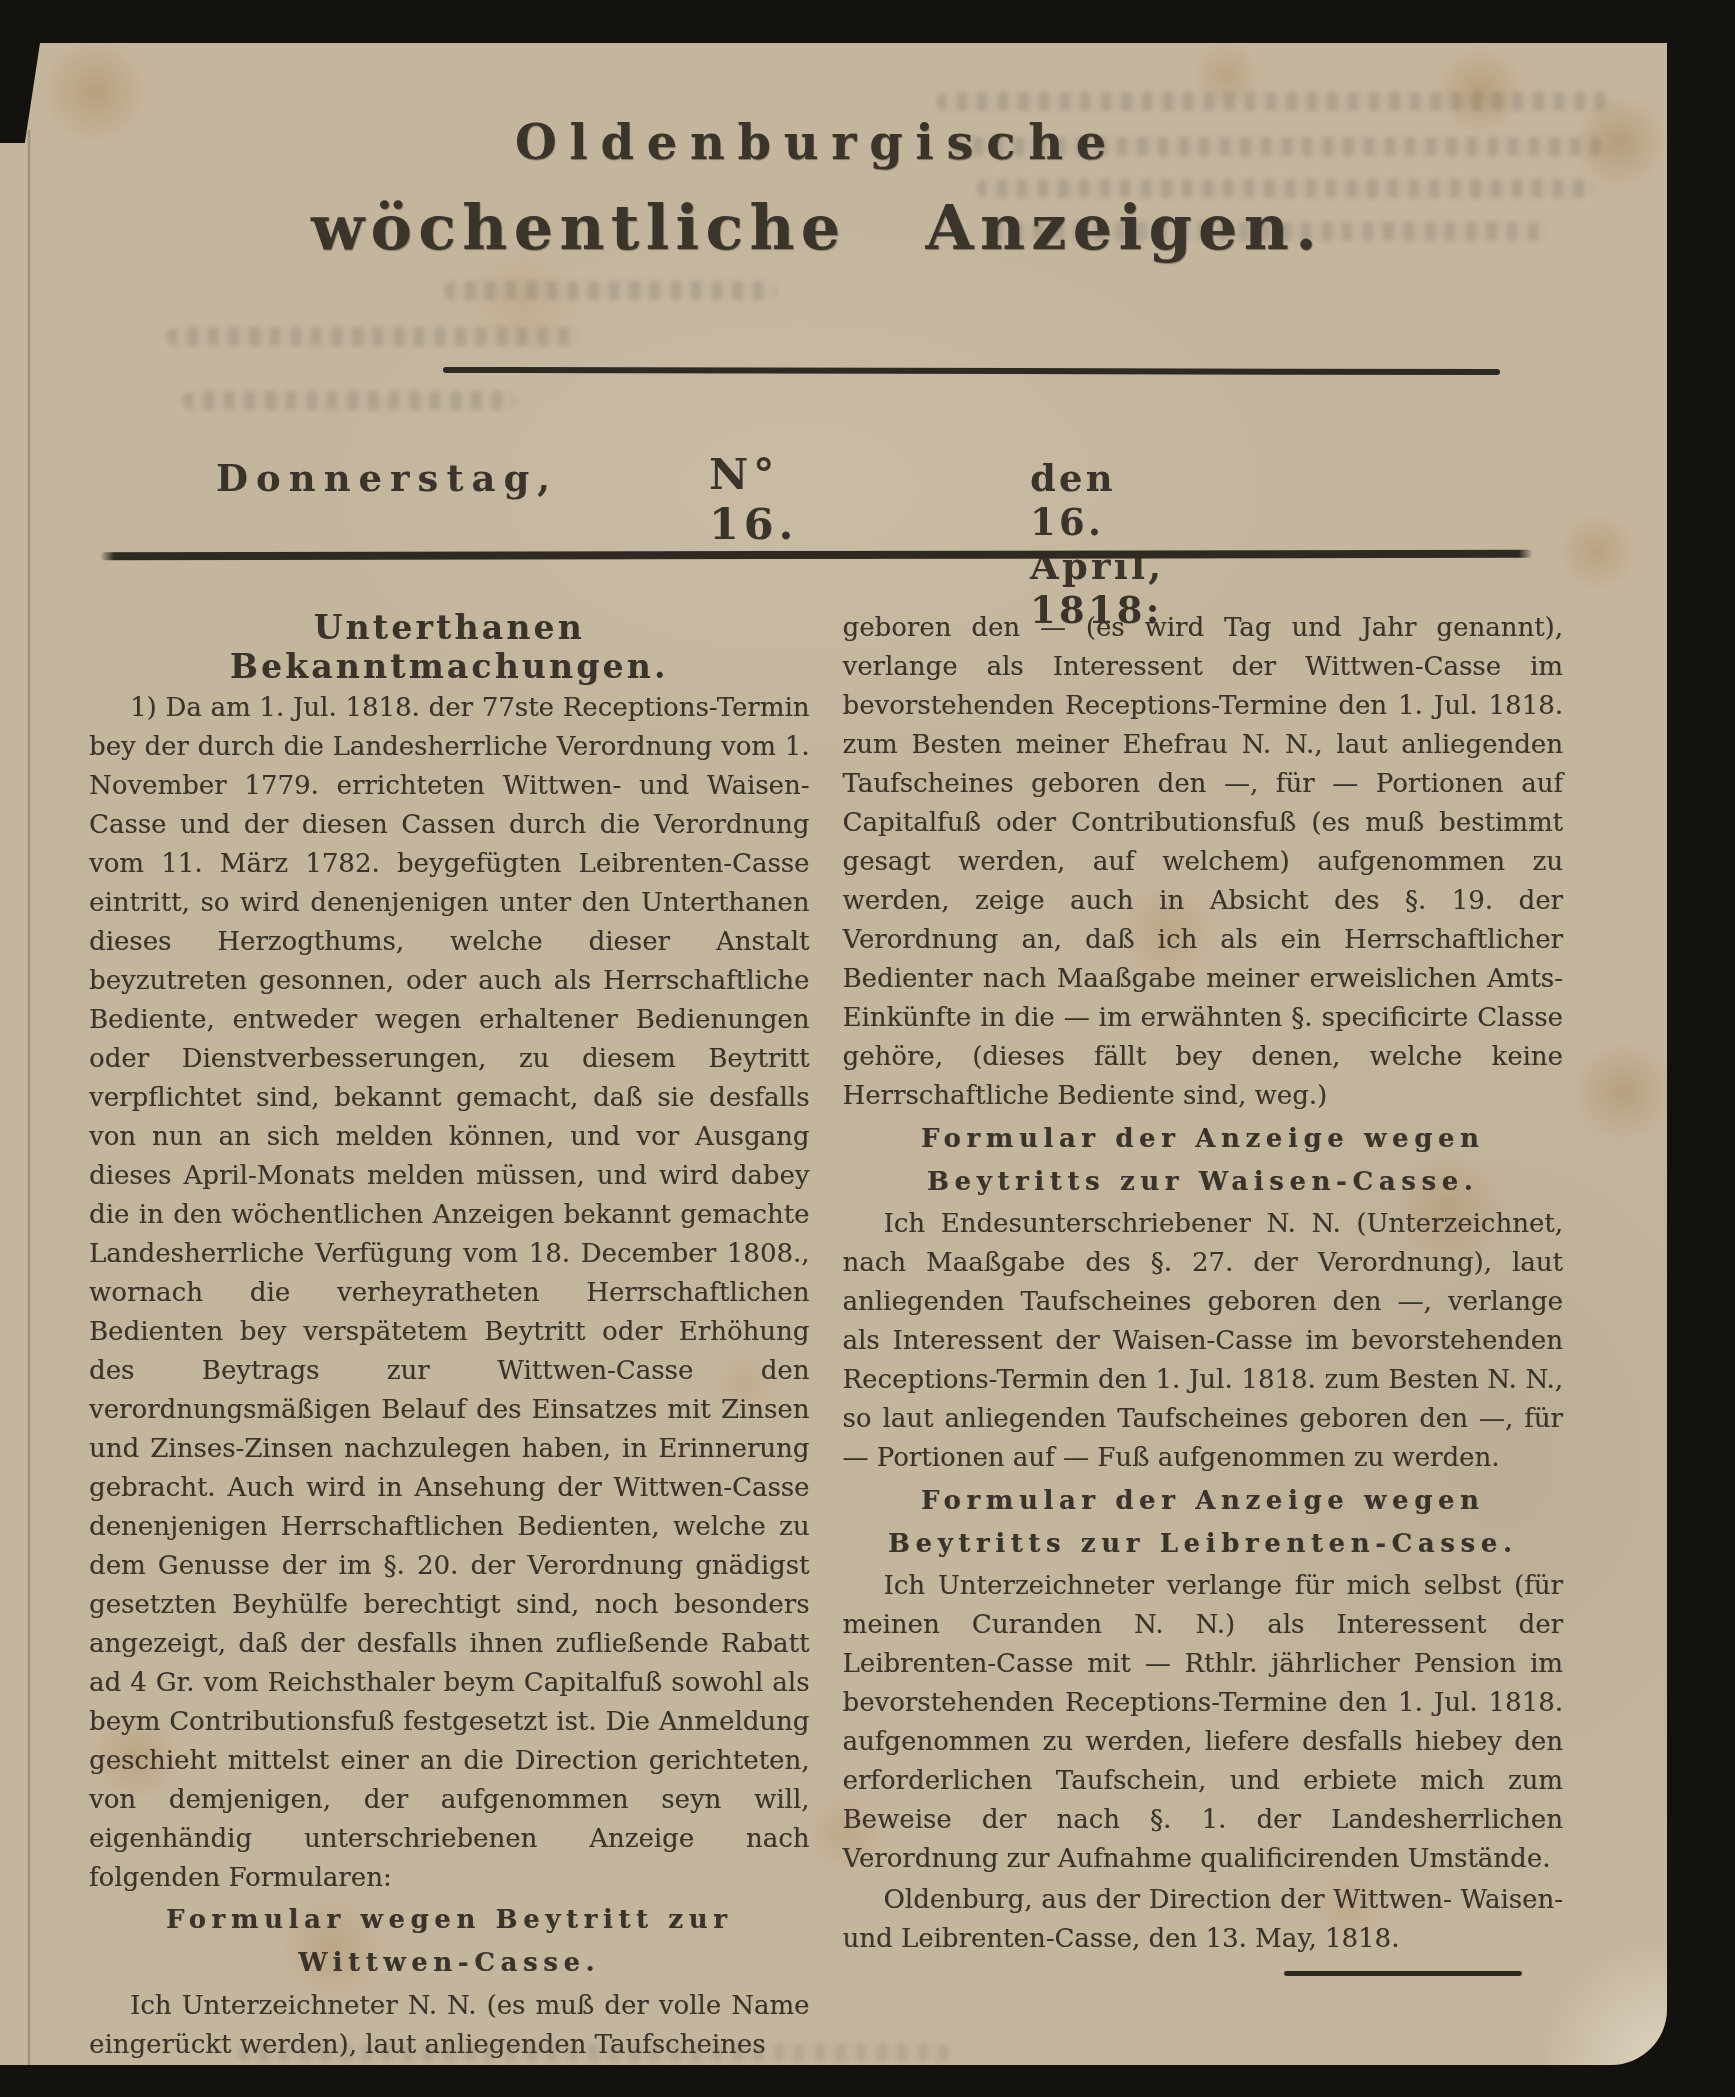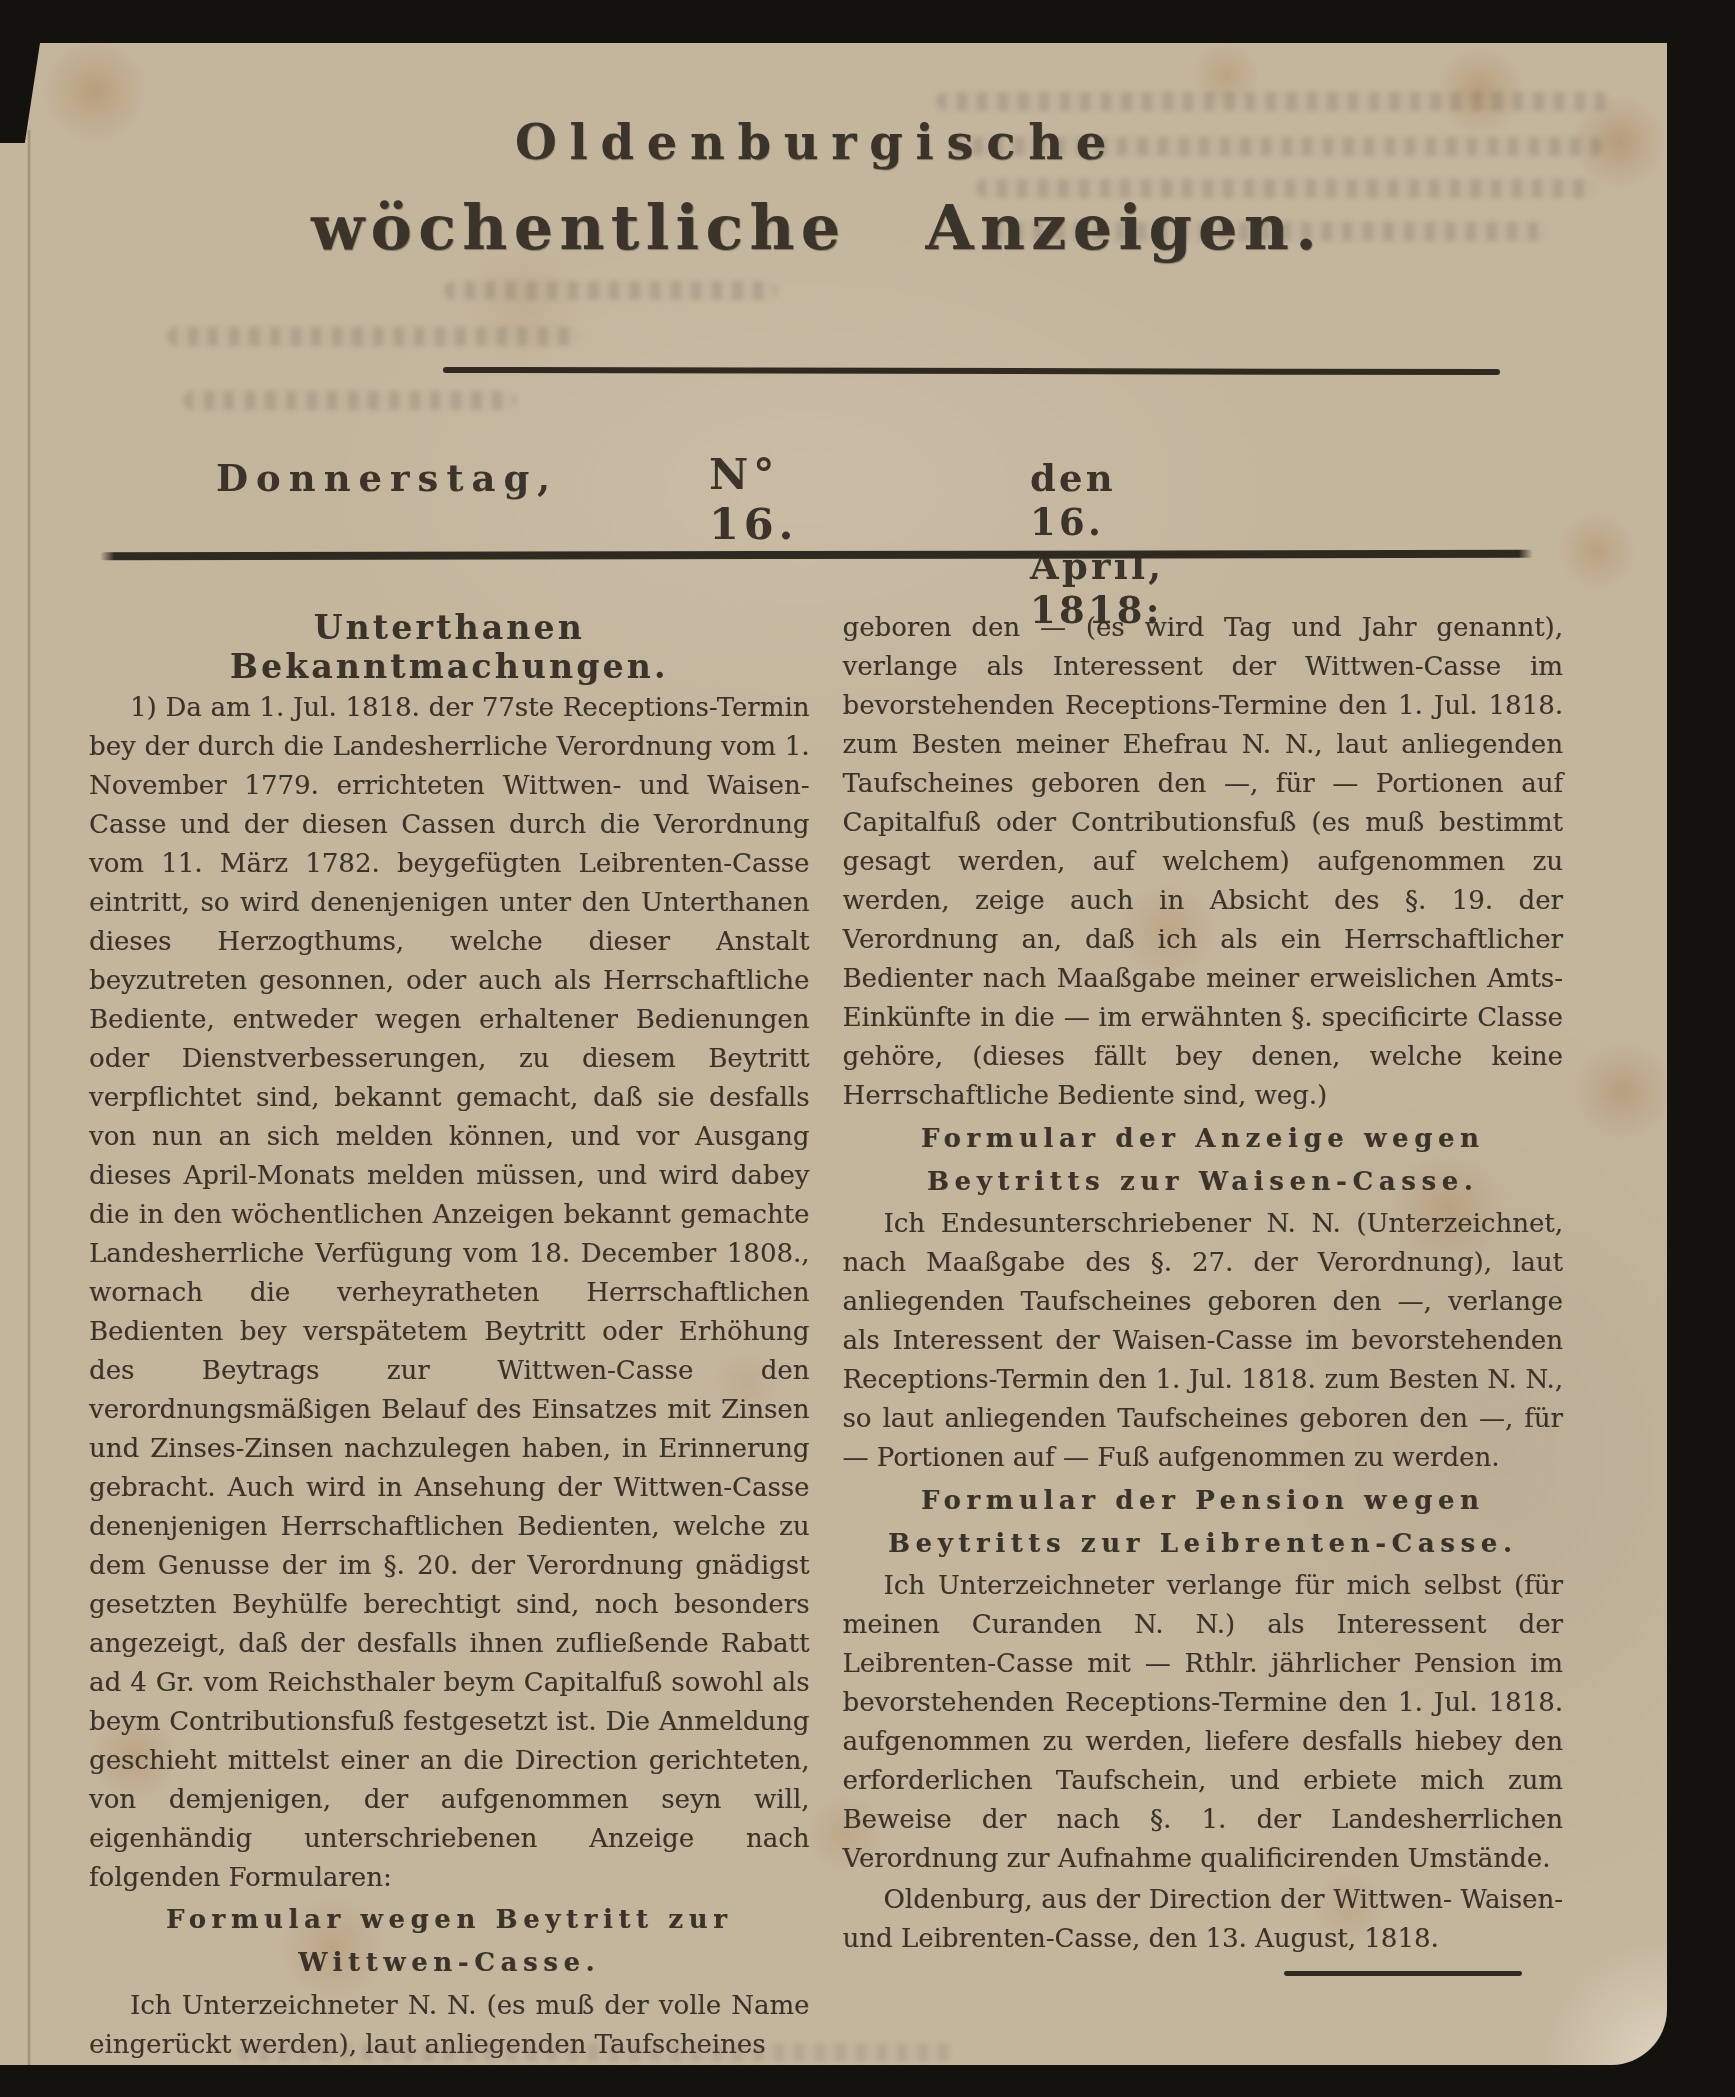--- a/index.html
+++ b/index.html
@@ -142,21 +142,21 @@
       <p class="sec-heading">Unterthanen Bekanntmachungen.</p>
       <p class="indent">1) Da am 1. Jul. 1818. der 77ste Receptions-Termin bey der durch die Landesherrliche Verordnung vom 1. November 1779. errichteten Wittwen- und Waisen-Casse und der diesen Cassen durch die Verordnung vom 11. März 1782. beygefügten Leibrenten-Casse eintritt, so wird denenjenigen unter den Unterthanen dieses Herzogthums, welche dieser Anstalt beyzutreten gesonnen, oder auch als Herrschaftliche Bediente, entweder wegen erhaltener Bedienungen oder Dienstverbesserungen, zu diesem Beytritt verpflichtet sind, bekannt gemacht, daß sie desfalls von nun an sich melden können, und vor Ausgang dieses April-Monats melden müssen, und wird dabey die in den wöchentlichen Anzeigen bekannt gemachte Landesherrliche Verfügung vom 18. December 1808., wornach die verheyratheten Herrschaftlichen Bedienten bey verspätetem Beytritt oder Erhöhung des Beytrags zur Wittwen-Casse den verordnungsmäßigen Belauf des Einsatzes mit Zinsen und Zinses-Zinsen nachzulegen haben, in Erinnerung gebracht. Auch wird in Ansehung der Wittwen-Casse denenjenigen Herrschaftlichen Bedienten, welche zu dem Genusse der im §. 20. der Verordnung gnädigst gesetzten Beyhülfe berechtigt sind, noch besonders angezeigt, daß der desfalls ihnen zufließende Rabatt ad 4 Gr. vom Reichsthaler beym Capitalfuß sowohl als beym Contributionsfuß festgesetzt ist. Die Anmeldung geschieht mittelst einer an die Direction gerichteten, von demjenigen, der aufgenommen seyn will, eigenhändig unterschriebenen Anzeige nach folgenden Formularen:</p>
       <p class="formular-heading">Formular wegen Beytritt zur Wittwen-Casse.</p>
       <p class="indent">Ich Unterzeichneter N. N. (es muß der volle Name eingerückt werden), laut anliegenden Taufscheines</p>
     </div>
 
     <div class="col">
       <p>geboren den — (es wird Tag und Jahr genannt), verlange als Interessent der Wittwen-Casse im bevorstehenden Receptions-Termine den 1. Jul. 1818. zum Besten meiner Ehefrau N. N., laut anliegenden Taufscheines geboren den —, für — Portionen auf Capitalfuß oder Contributionsfuß (es muß bestimmt gesagt werden, auf welchem) aufgenommen zu werden, zeige auch in Absicht des §. 19. der Verordnung an, daß ich als ein Herrschaftlicher Bedienter nach Maaßgabe meiner erweislichen Amts-Einkünfte in die — im erwähnten §. specificirte Classe gehöre, (dieses fällt bey denen, welche keine Herrschaftliche Bediente sind, weg.)</p>
       <p class="formular-heading">Formular der Anzeige wegen Beytritts zur Waisen-Casse.</p>
       <p class="indent">Ich Endesunterschriebener N. N. (Unterzeichnet, nach Maaßgabe des §. 27. der Verordnung), laut anliegenden Taufscheines geboren den —, verlange als Interessent der Waisen-Casse im bevorstehenden Receptions-Termin den 1. Jul. 1818. zum Besten N. N., so laut anliegenden Taufscheines geboren den —, für — Portionen auf — Fuß aufgenommen zu werden.</p>
-      <p class="formular-heading">Formular der Pension wegen Beytritts zur Leibrenten-Casse.</p>
+      <p class="formular-heading">Formular der Anzeige wegen Beytritts zur Leibrenten-Casse.</p>
       <p class="indent">Ich Unterzeichneter verlange für mich selbst (für meinen Curanden N. N.) als Interessent der Leibrenten-Casse mit — Rthlr. jährlicher Pension im bevorstehenden Receptions-Termine den 1. Jul. 1818. aufgenommen zu werden, liefere desfalls hiebey den erforderlichen Taufschein, und erbiete mich zum Beweise der nach §. 1. der Landesherrlichen Verordnung zur Aufnahme qualificirenden Umstände.</p>
-      <p class="indent">Oldenburg, aus der Direction der Wittwen- Waisen- und Leibrenten-Casse, den 13. August, 1818.</p>
+      <p class="indent">Oldenburg, aus der Direction der Wittwen- Waisen- und Leibrenten-Casse, den 13. May, 1818.</p>
       <div class="rule-short"></div>
     </div>
 
   </div>
 </div>
 
 
 </body></html>

